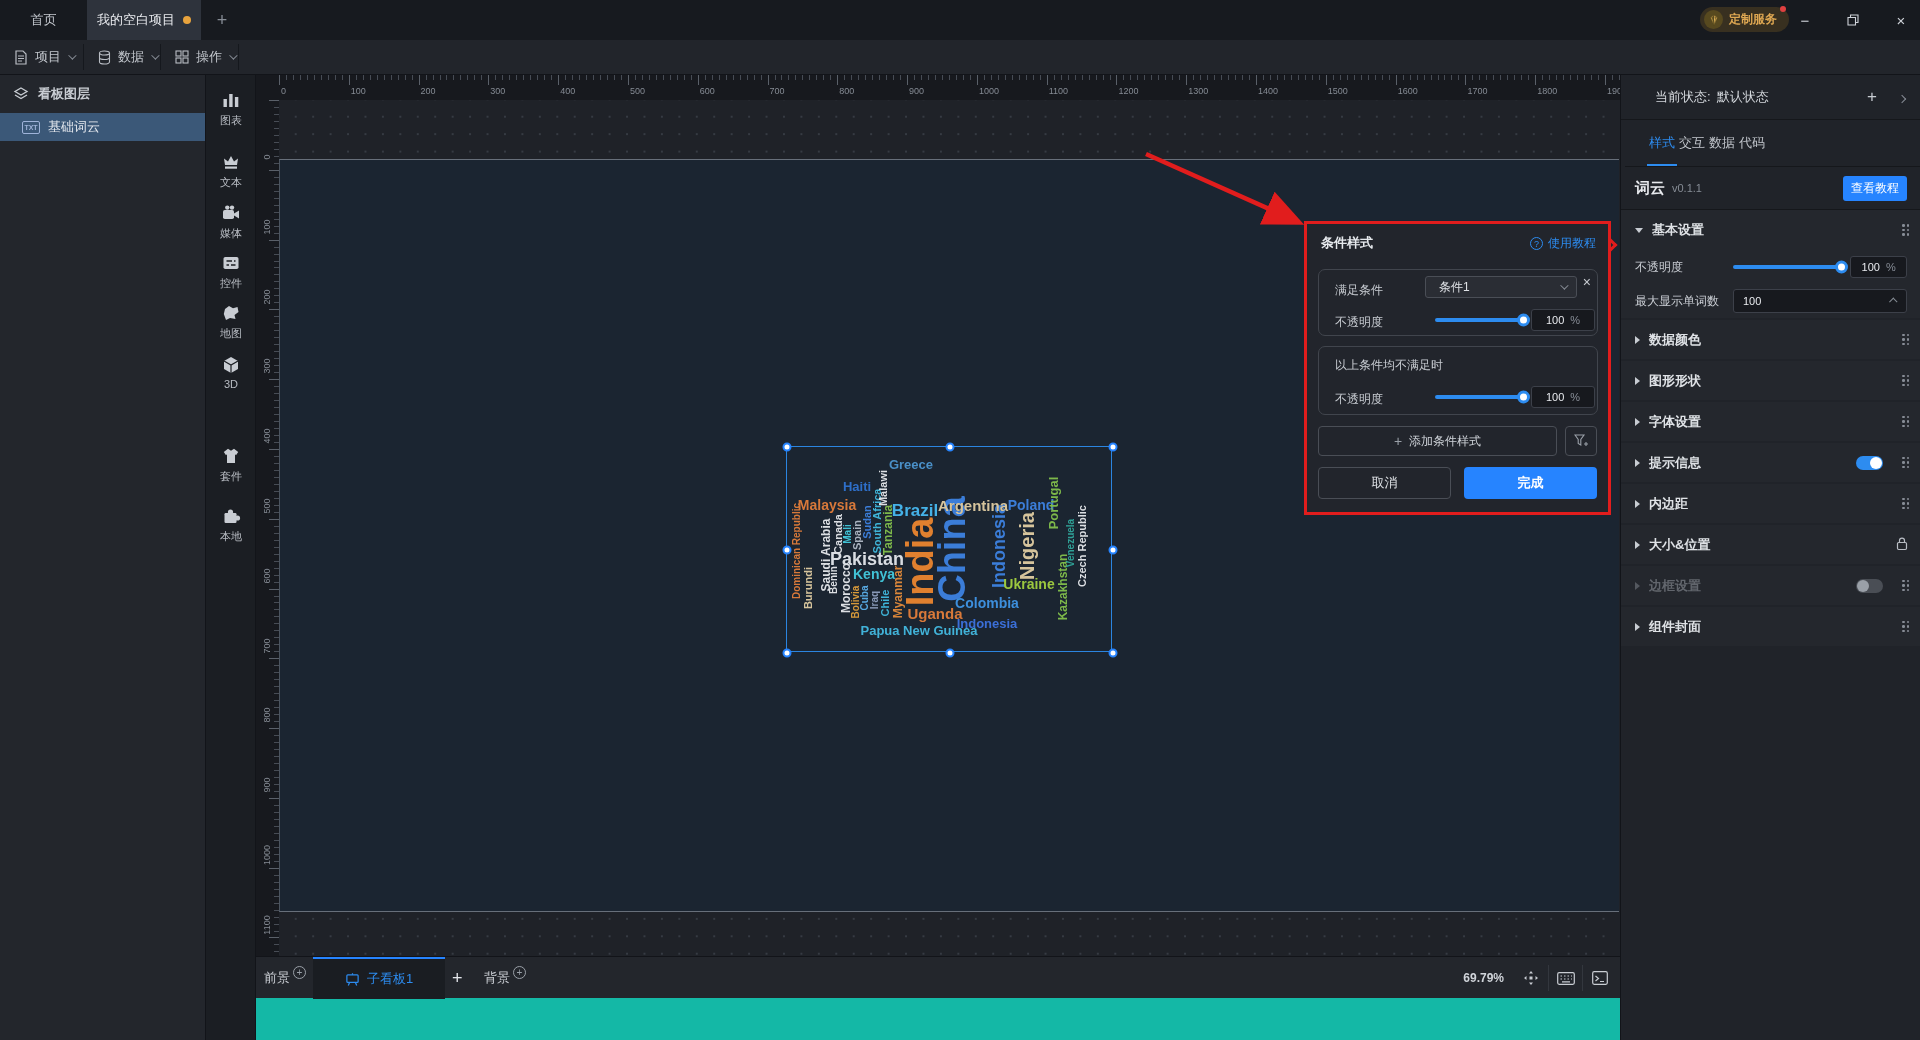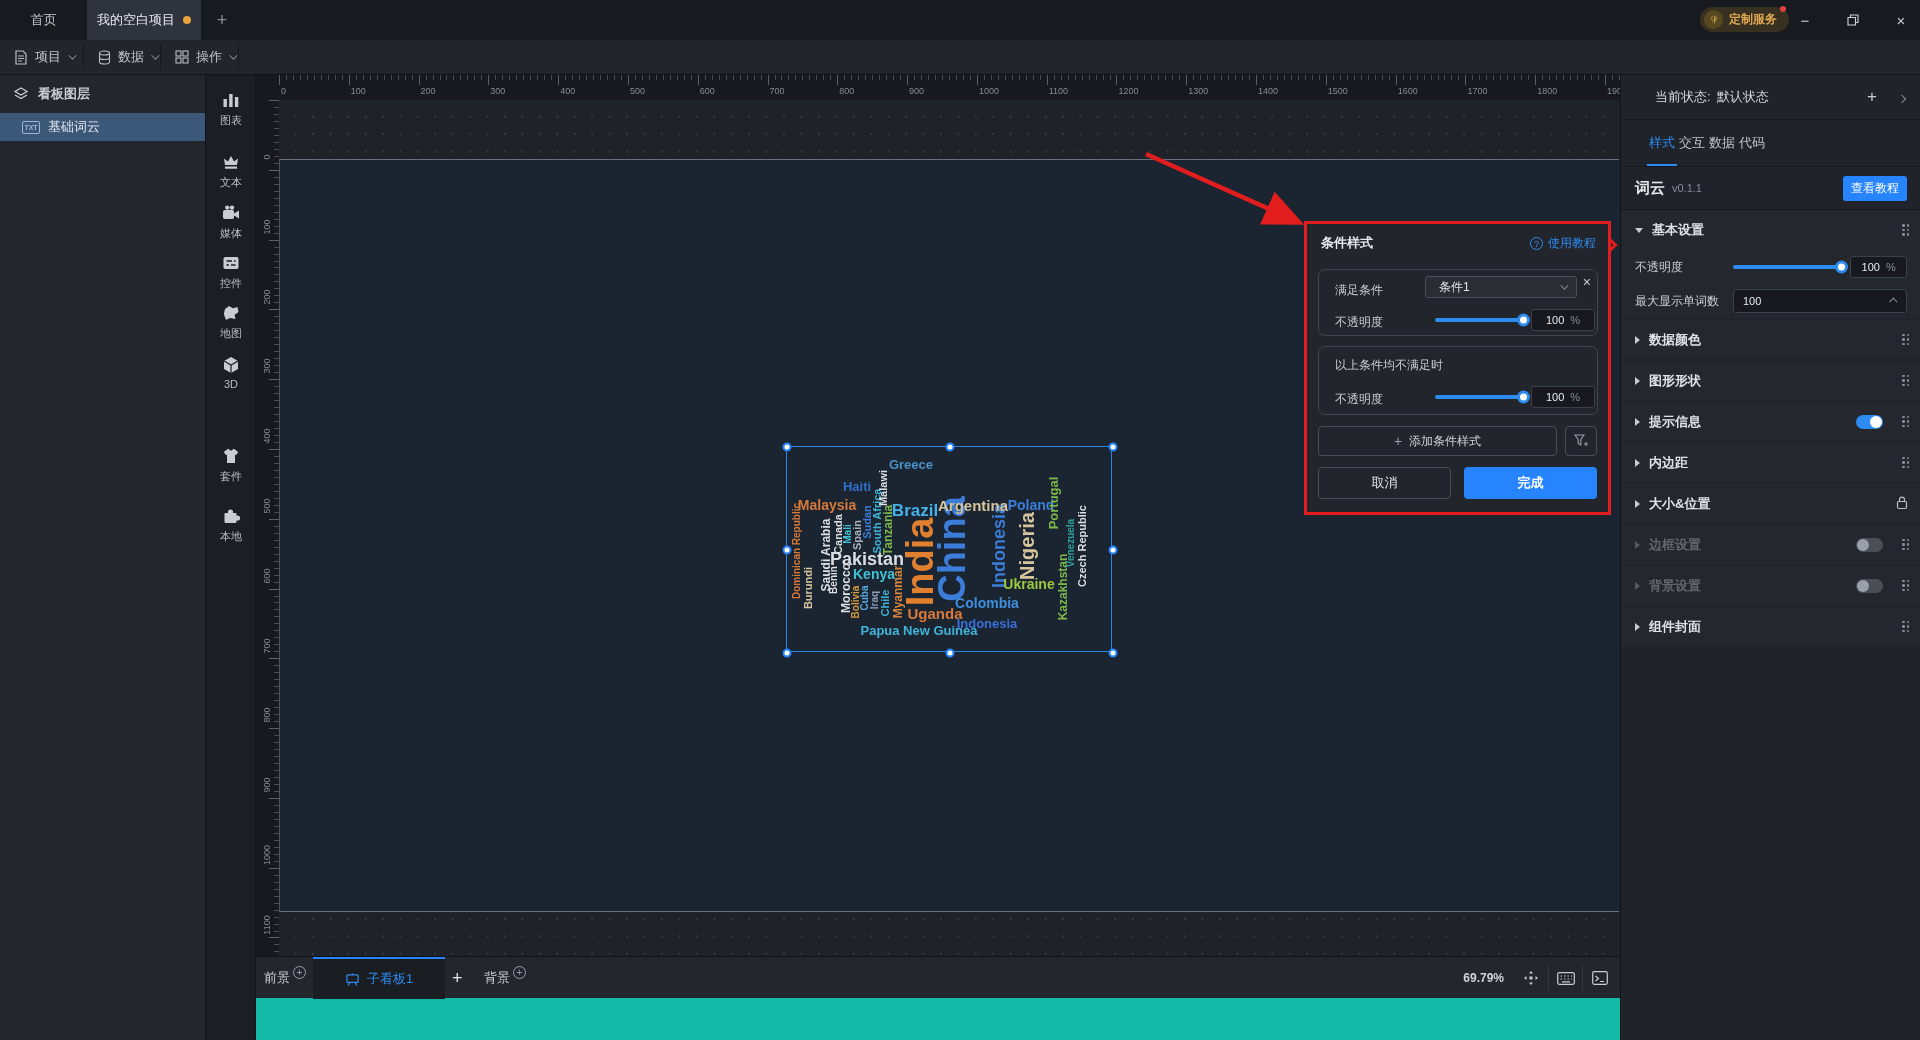--- a/index.html
+++ b/index.html
@@ -536,20 +536,34 @@
               <i></i>
               <i></i>
               <i></i>
               <i></i>
             </span>
           </div>
         </div>
         <div>
           <div class="sec-row">
             <i class="caret-r"></i>
+            <span class="sec-label">字体设置</span>
+            <span class="kebab">
+              <i></i>
+              <i></i>
+              <i></i>
+              <i></i>
+              <i></i>
+              <i></i>
+            </span>
+          </div>
+        </div>
+        <div>
+          <div class="sec-row">
+            <i class="caret-r"></i>
             <span class="sec-label">提示信息</span>
             <span class="toggle on"></span>
             <span class="kebab">
               <i></i>
               <i></i>
               <i></i>
               <i></i>
               <i></i>
               <i></i>
             </span>
@@ -576,35 +590,20 @@
             <span style="margin-left: auto;"><svg width="14" height="15" viewBox="0 0 14 15">
                 <rect x="2.5" y="6.5" width="9" height="7" rx="1.2" fill="none" stroke="#b9bdc4" stroke-width="1.2"></rect>
                 <path d="M4.5 6.5 V4.6 a2.5 2.5 0 0 1 5 0 V6" fill="none" stroke="#b9bdc4" stroke-width="1.2"></path>
               </svg></span>
           </div>
         </div>
         <div>
           <div class="sec-row dim">
             <i class="caret-r"></i>
             <span class="sec-label">边框设置</span>
-            <span class="toggle off"></span>
-            <span class="kebab">
-              <i></i>
-              <i></i>
-              <i></i>
-              <i></i>
-              <i></i>
-              <i></i>
-            </span>
-          </div>
-        </div>
-        <div>
-          <div class="sec-row dim">
-            <i class="caret-r"></i>
-            <span class="sec-label">背景设置</span>
             <span class="toggle off"></span>
             <span class="kebab">
               <i></i>
               <i></i>
               <i></i>
               <i></i>
               <i></i>
               <i></i>
             </span>
           </div>

